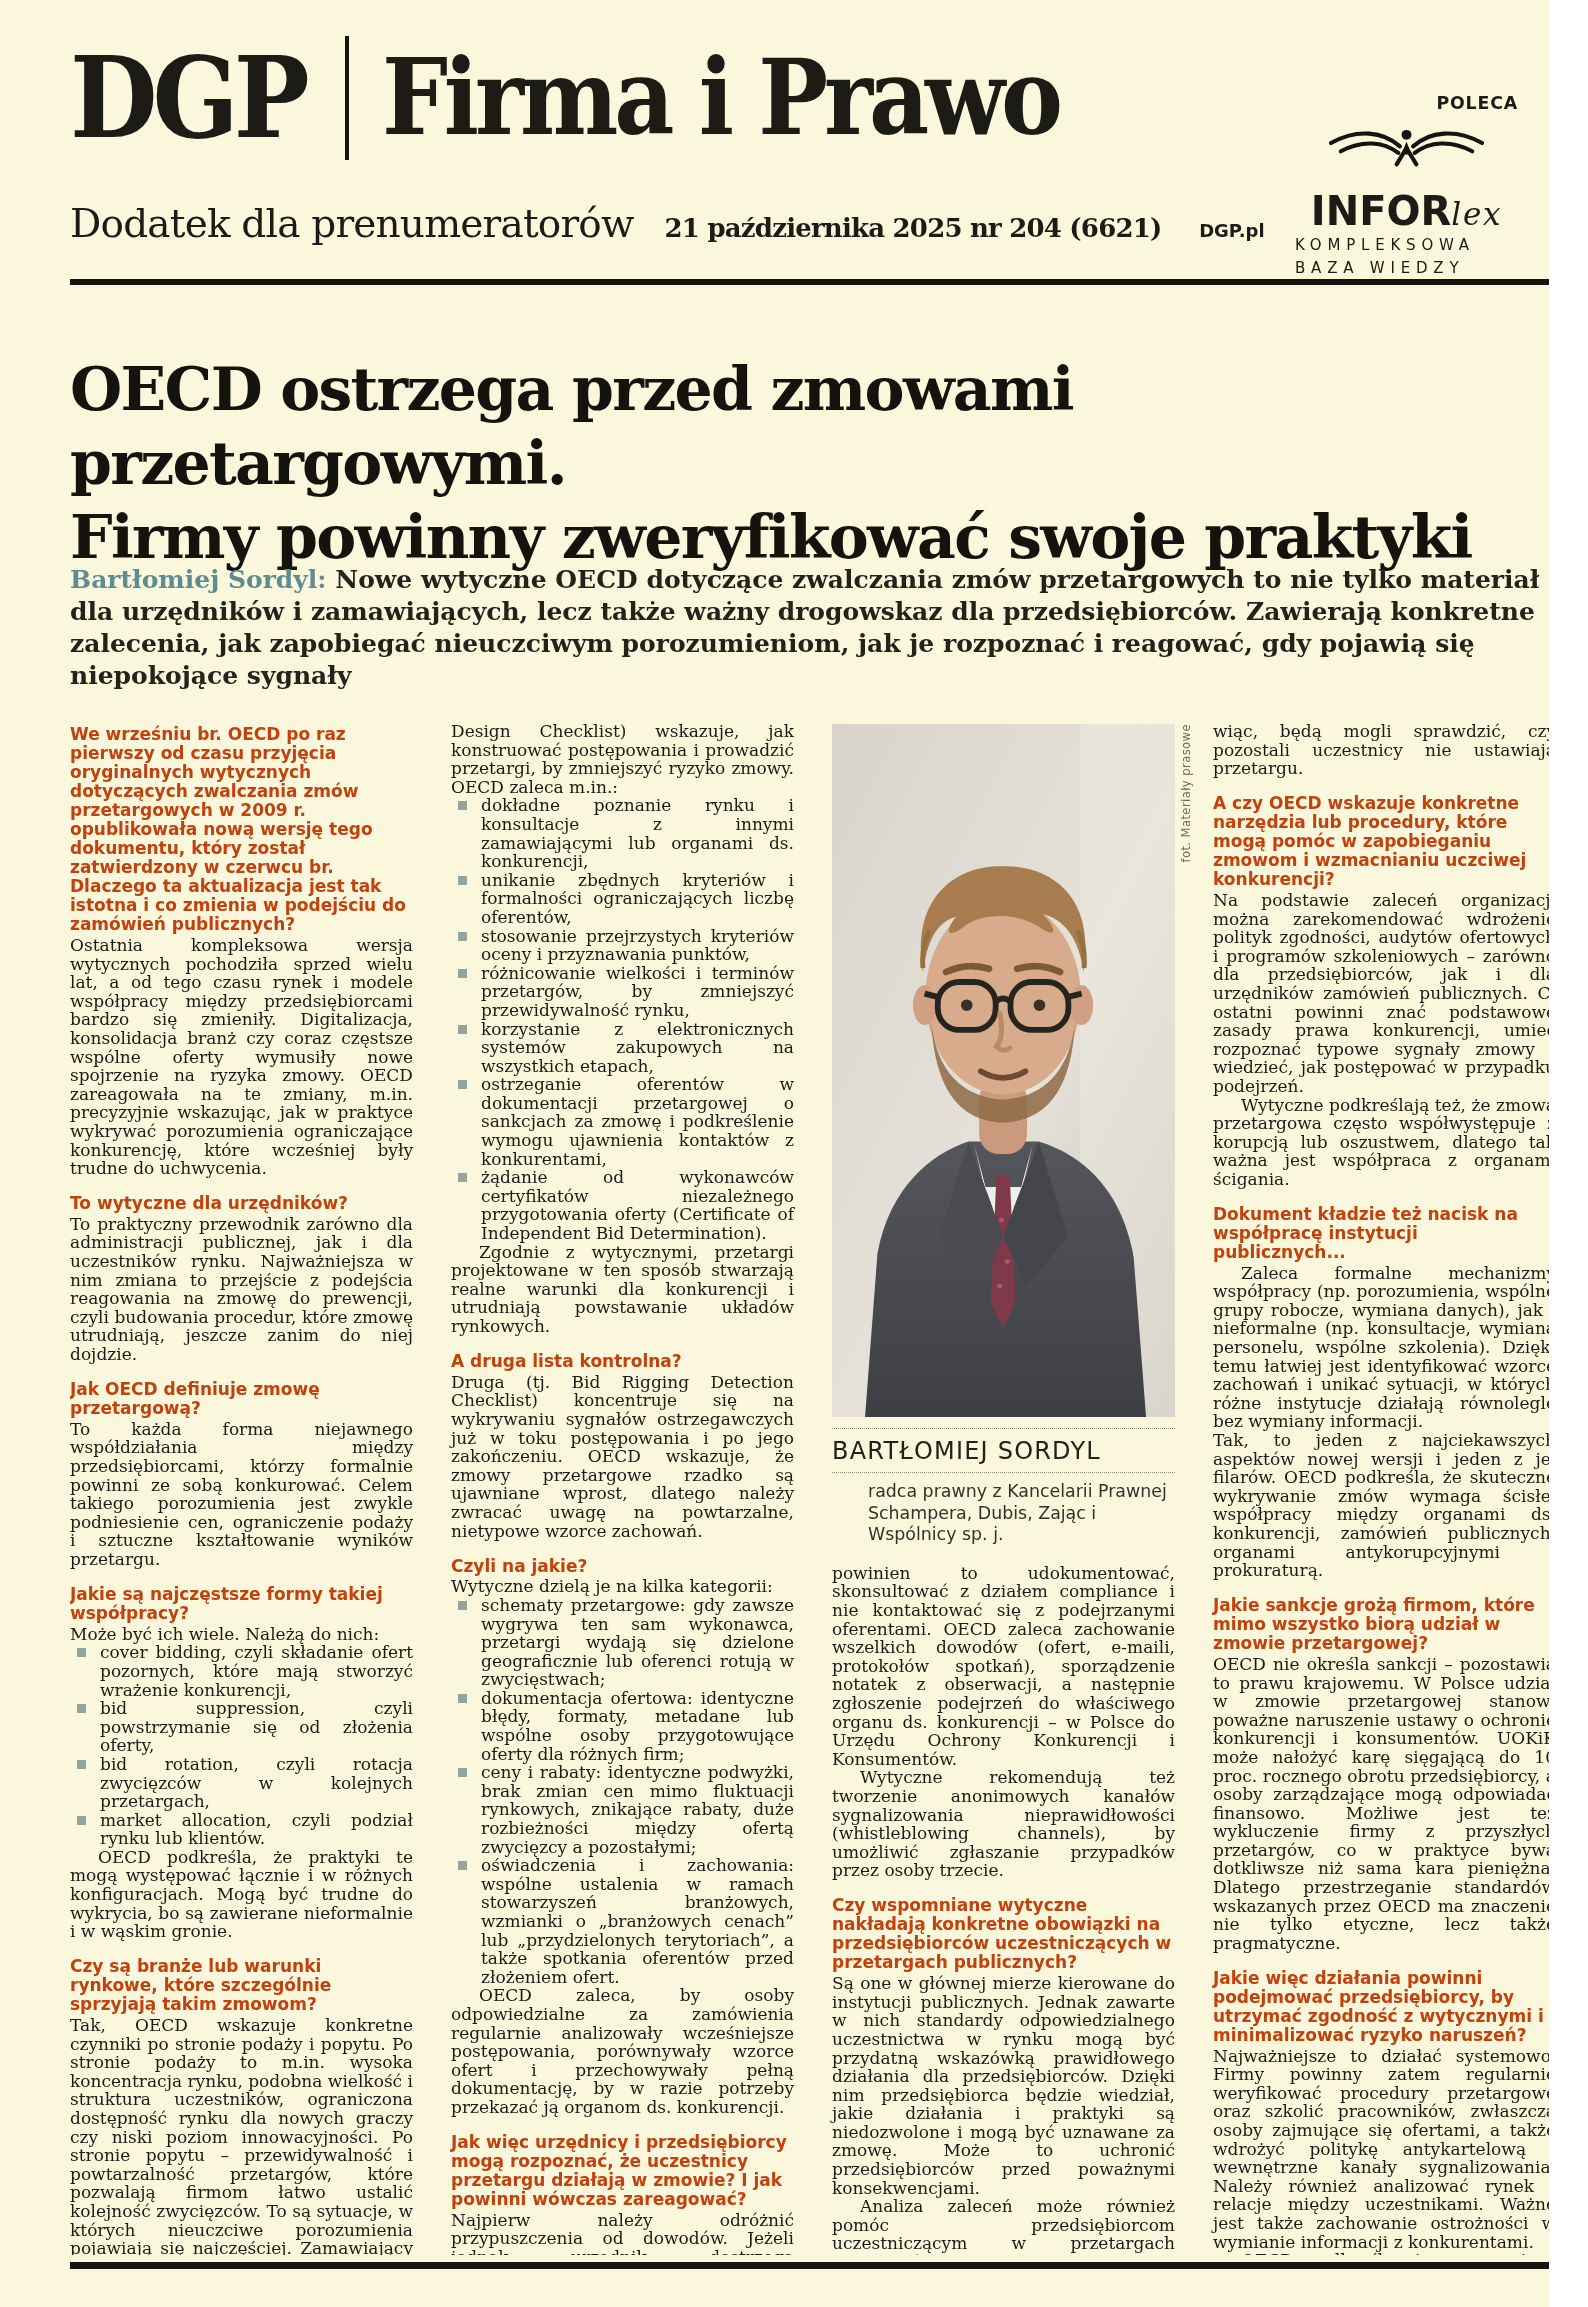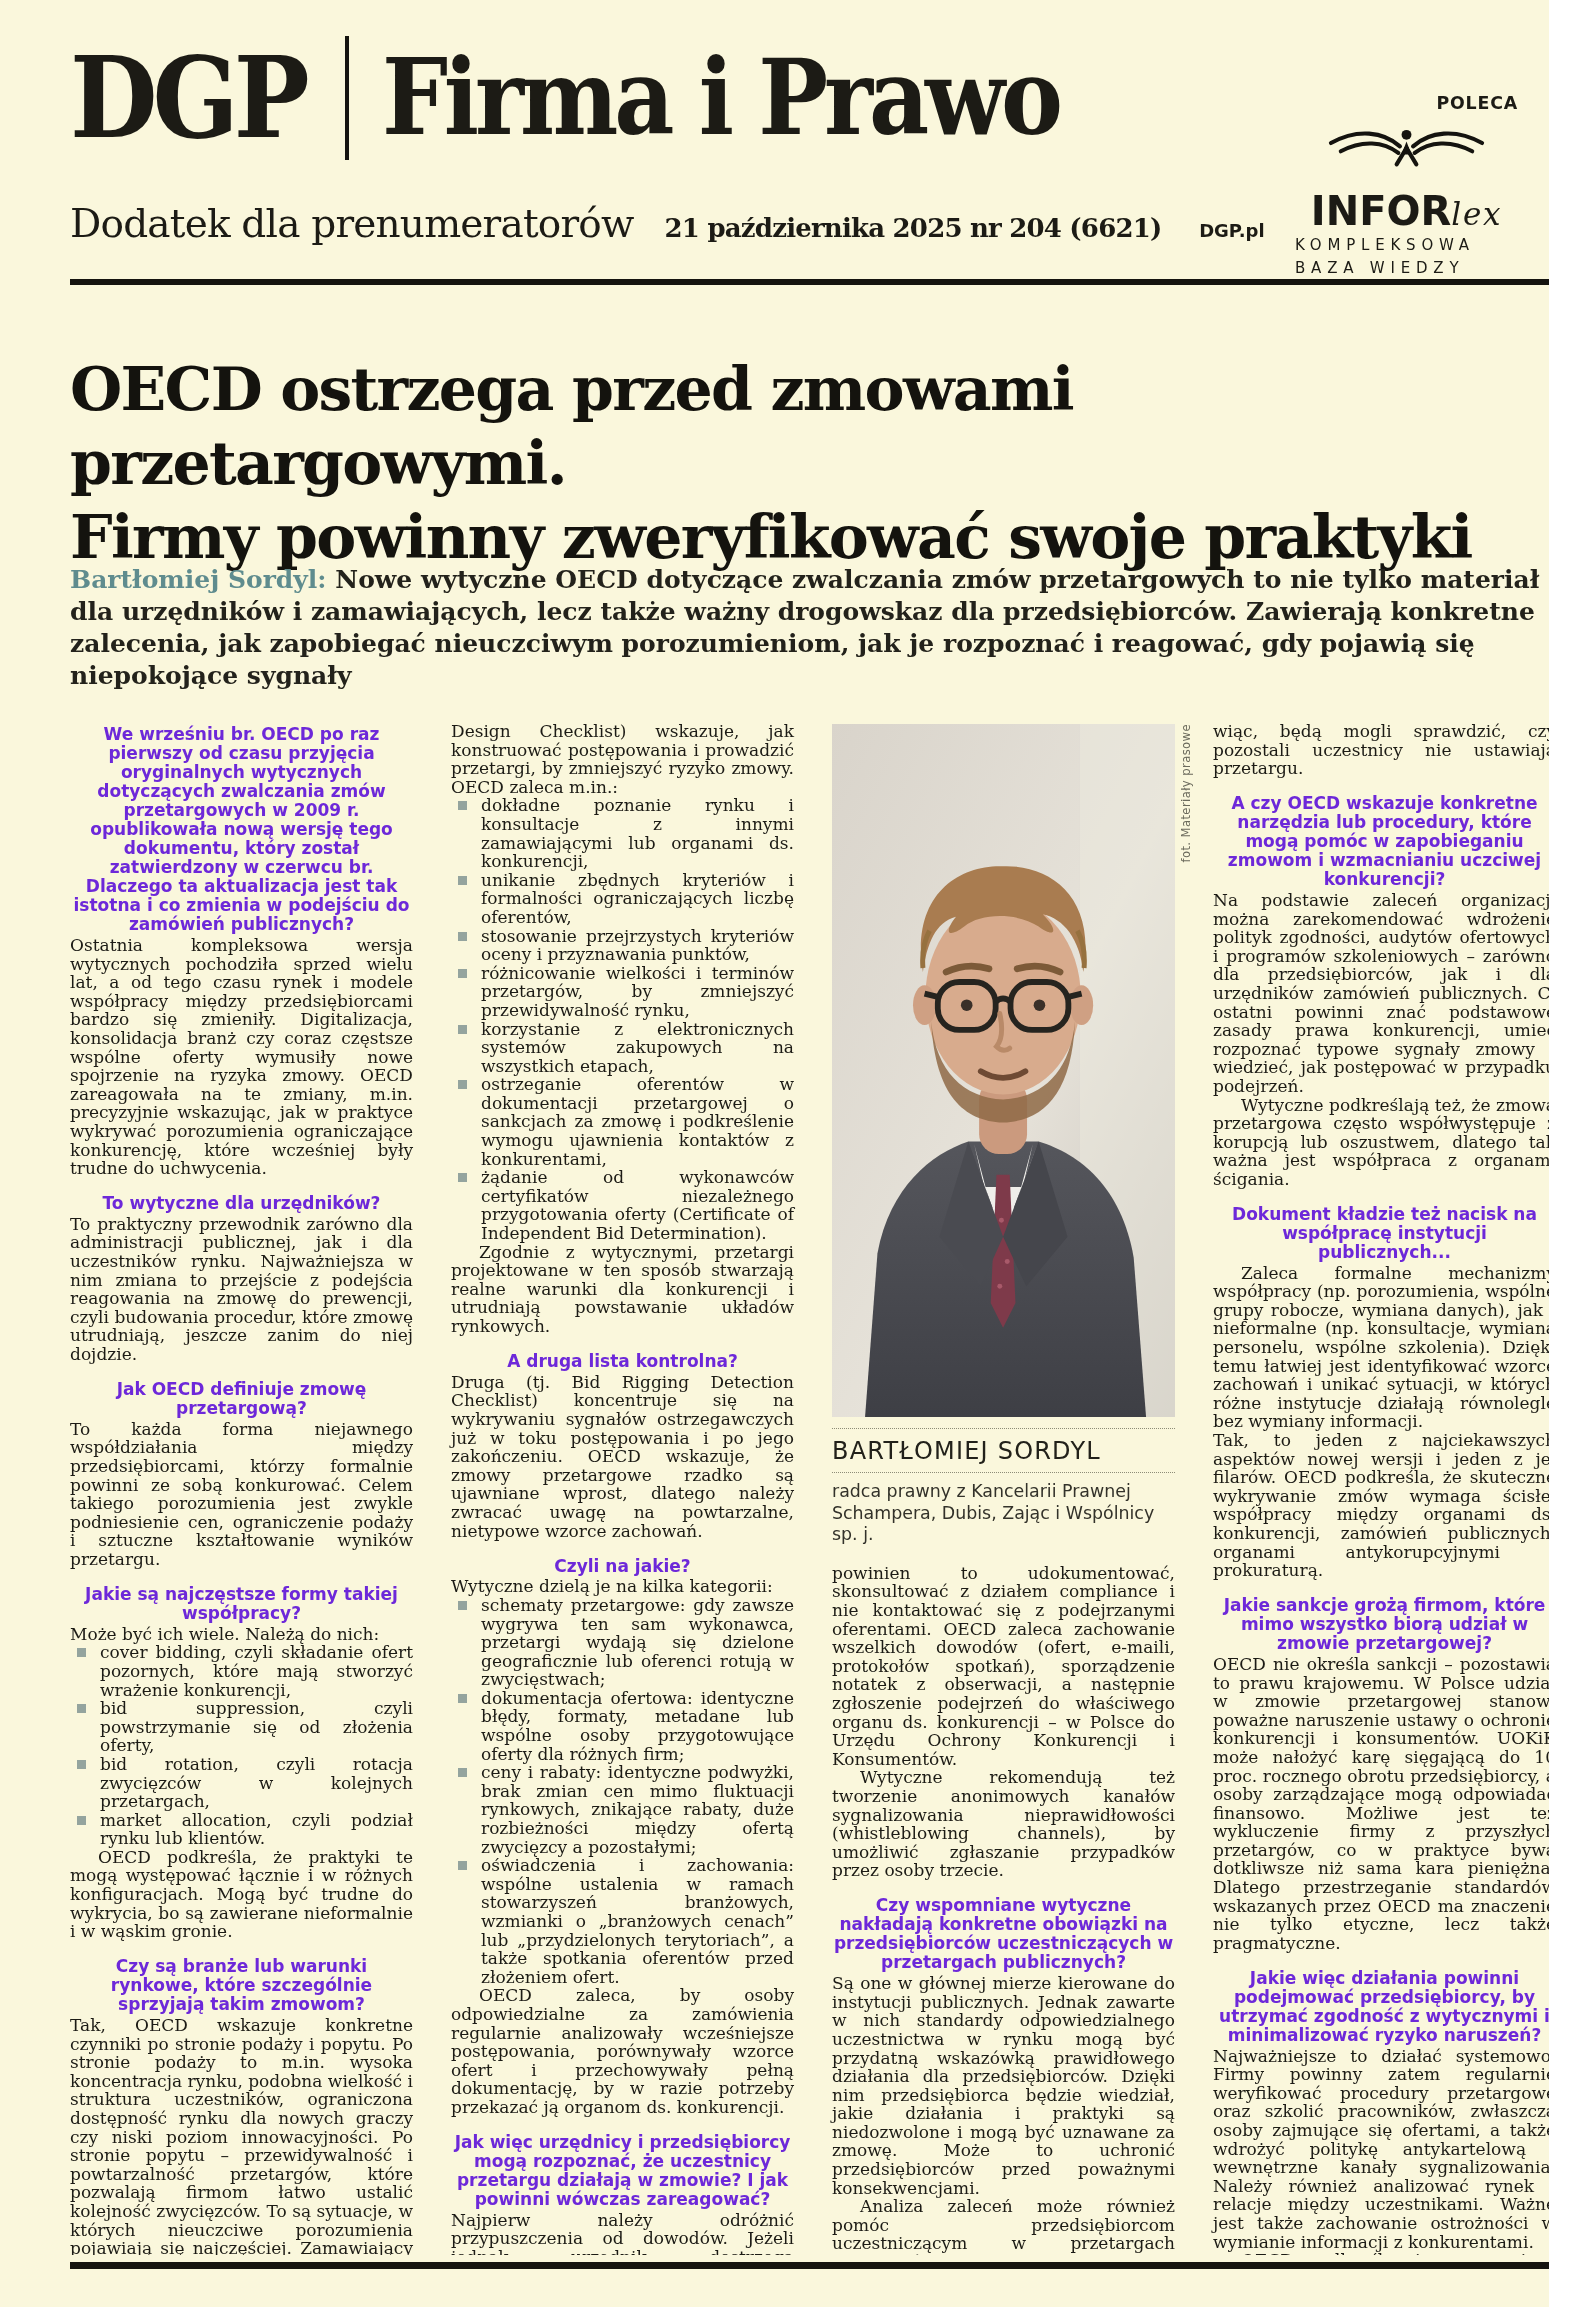--- a/index.html
+++ b/index.html
@@ -55,21 +55,21 @@
     position:absolute;left:70px;top:722px;width:1489px;height:1533px;
     display:flex;gap:38px;overflow:hidden;
   }
   .col{width:343px;flex:0 0 343px;}
   .para{
     margin:0;font-size:17px;line-height:18.6px;text-align:justify;color:#1c1b15;
   }
   .para.indent{text-indent:28px;}
   .q{
     margin:16.5px 0 1.7px 0;font-family:"DejaVu Sans",sans-serif;
-    font-size:17px;line-height:19px;font-weight:700;color:#6d28d9;text-align:center;
+    font-size:17px;line-height:19px;font-weight:700;color:#c2410c;text-align:left;
   }
   .blocks > .q:first-child{margin-top:3.3px;}
   .bullet{
     position:relative;margin:0;padding-left:30px;
     font-size:17px;line-height:18.6px;text-align:justify;color:#1c1b15;
   }
   .bullet::before{
     content:"";position:absolute;left:6.6px;top:5px;width:9px;height:9px;background:#94a49e;
   }
   
@@ -80,21 +80,21 @@
     font-family:"DejaVu Sans",sans-serif;font-size:11.6px;color:#6c6b5d;
     writing-mode:vertical-rl;transform:rotate(180deg);letter-spacing:0.4px;
   }
   .caption{margin:11.6px 0 18px 0;}
   .caption-name{
     font-family:"DejaVu Sans",sans-serif;font-size:24px;letter-spacing:1.2px;color:#22211a;
     border-top:1.7px dotted #8d8c77;border-bottom:1.7px dotted #8d8c77;
     padding:7.4px 0 7.4px 0;font-weight:400;
   }
   .caption-role{
-    font-family:"DejaVu Sans",sans-serif;font-size:17.4px;line-height:21.5px;color:#33322a;margin-top:8.3px;
+    font-family:"DejaVu Sans",sans-serif;font-size:17.4px;line-height:21.5px;color:#33322a;margin-top:8.3px;margin-left:36px;
   }
   .bottom-rule{position:absolute;left:70px;top:2262px;width:1489px;height:6.6px;background:#15140f;}
 </style>
 </head>
 <body>
 
 <div class="page">
 
   <header class="masthead">
     <div class="logo-row">

